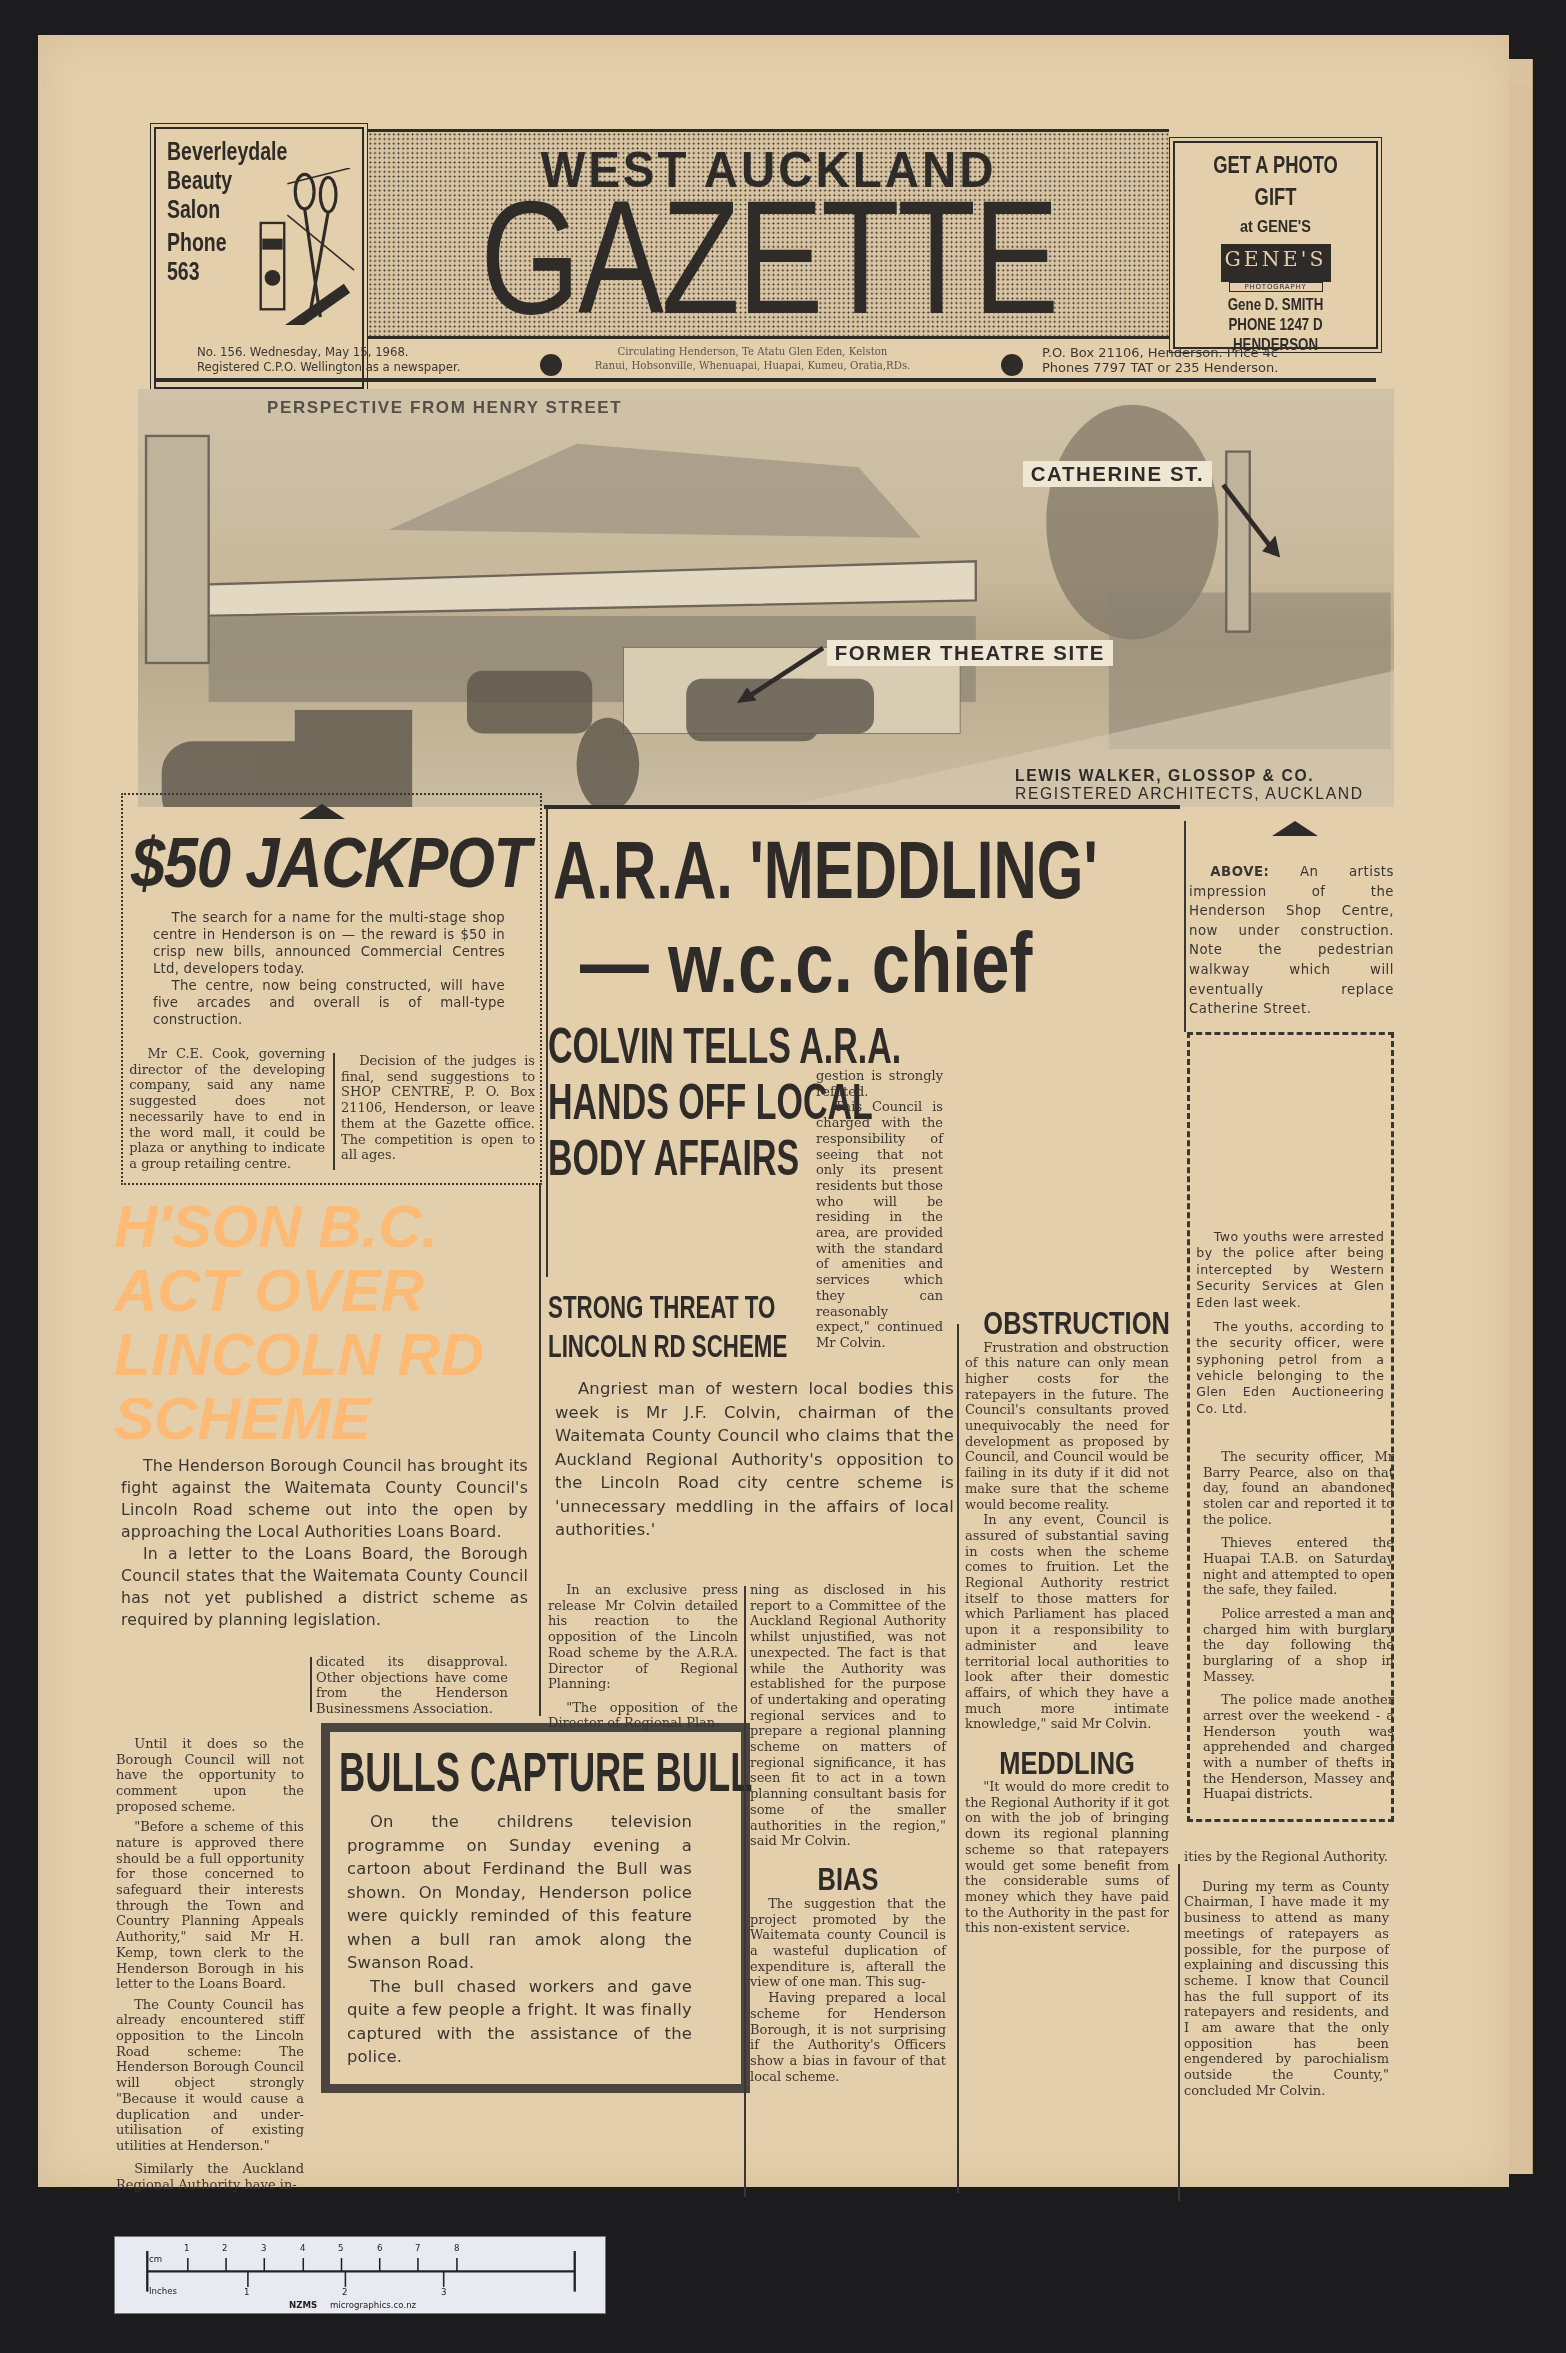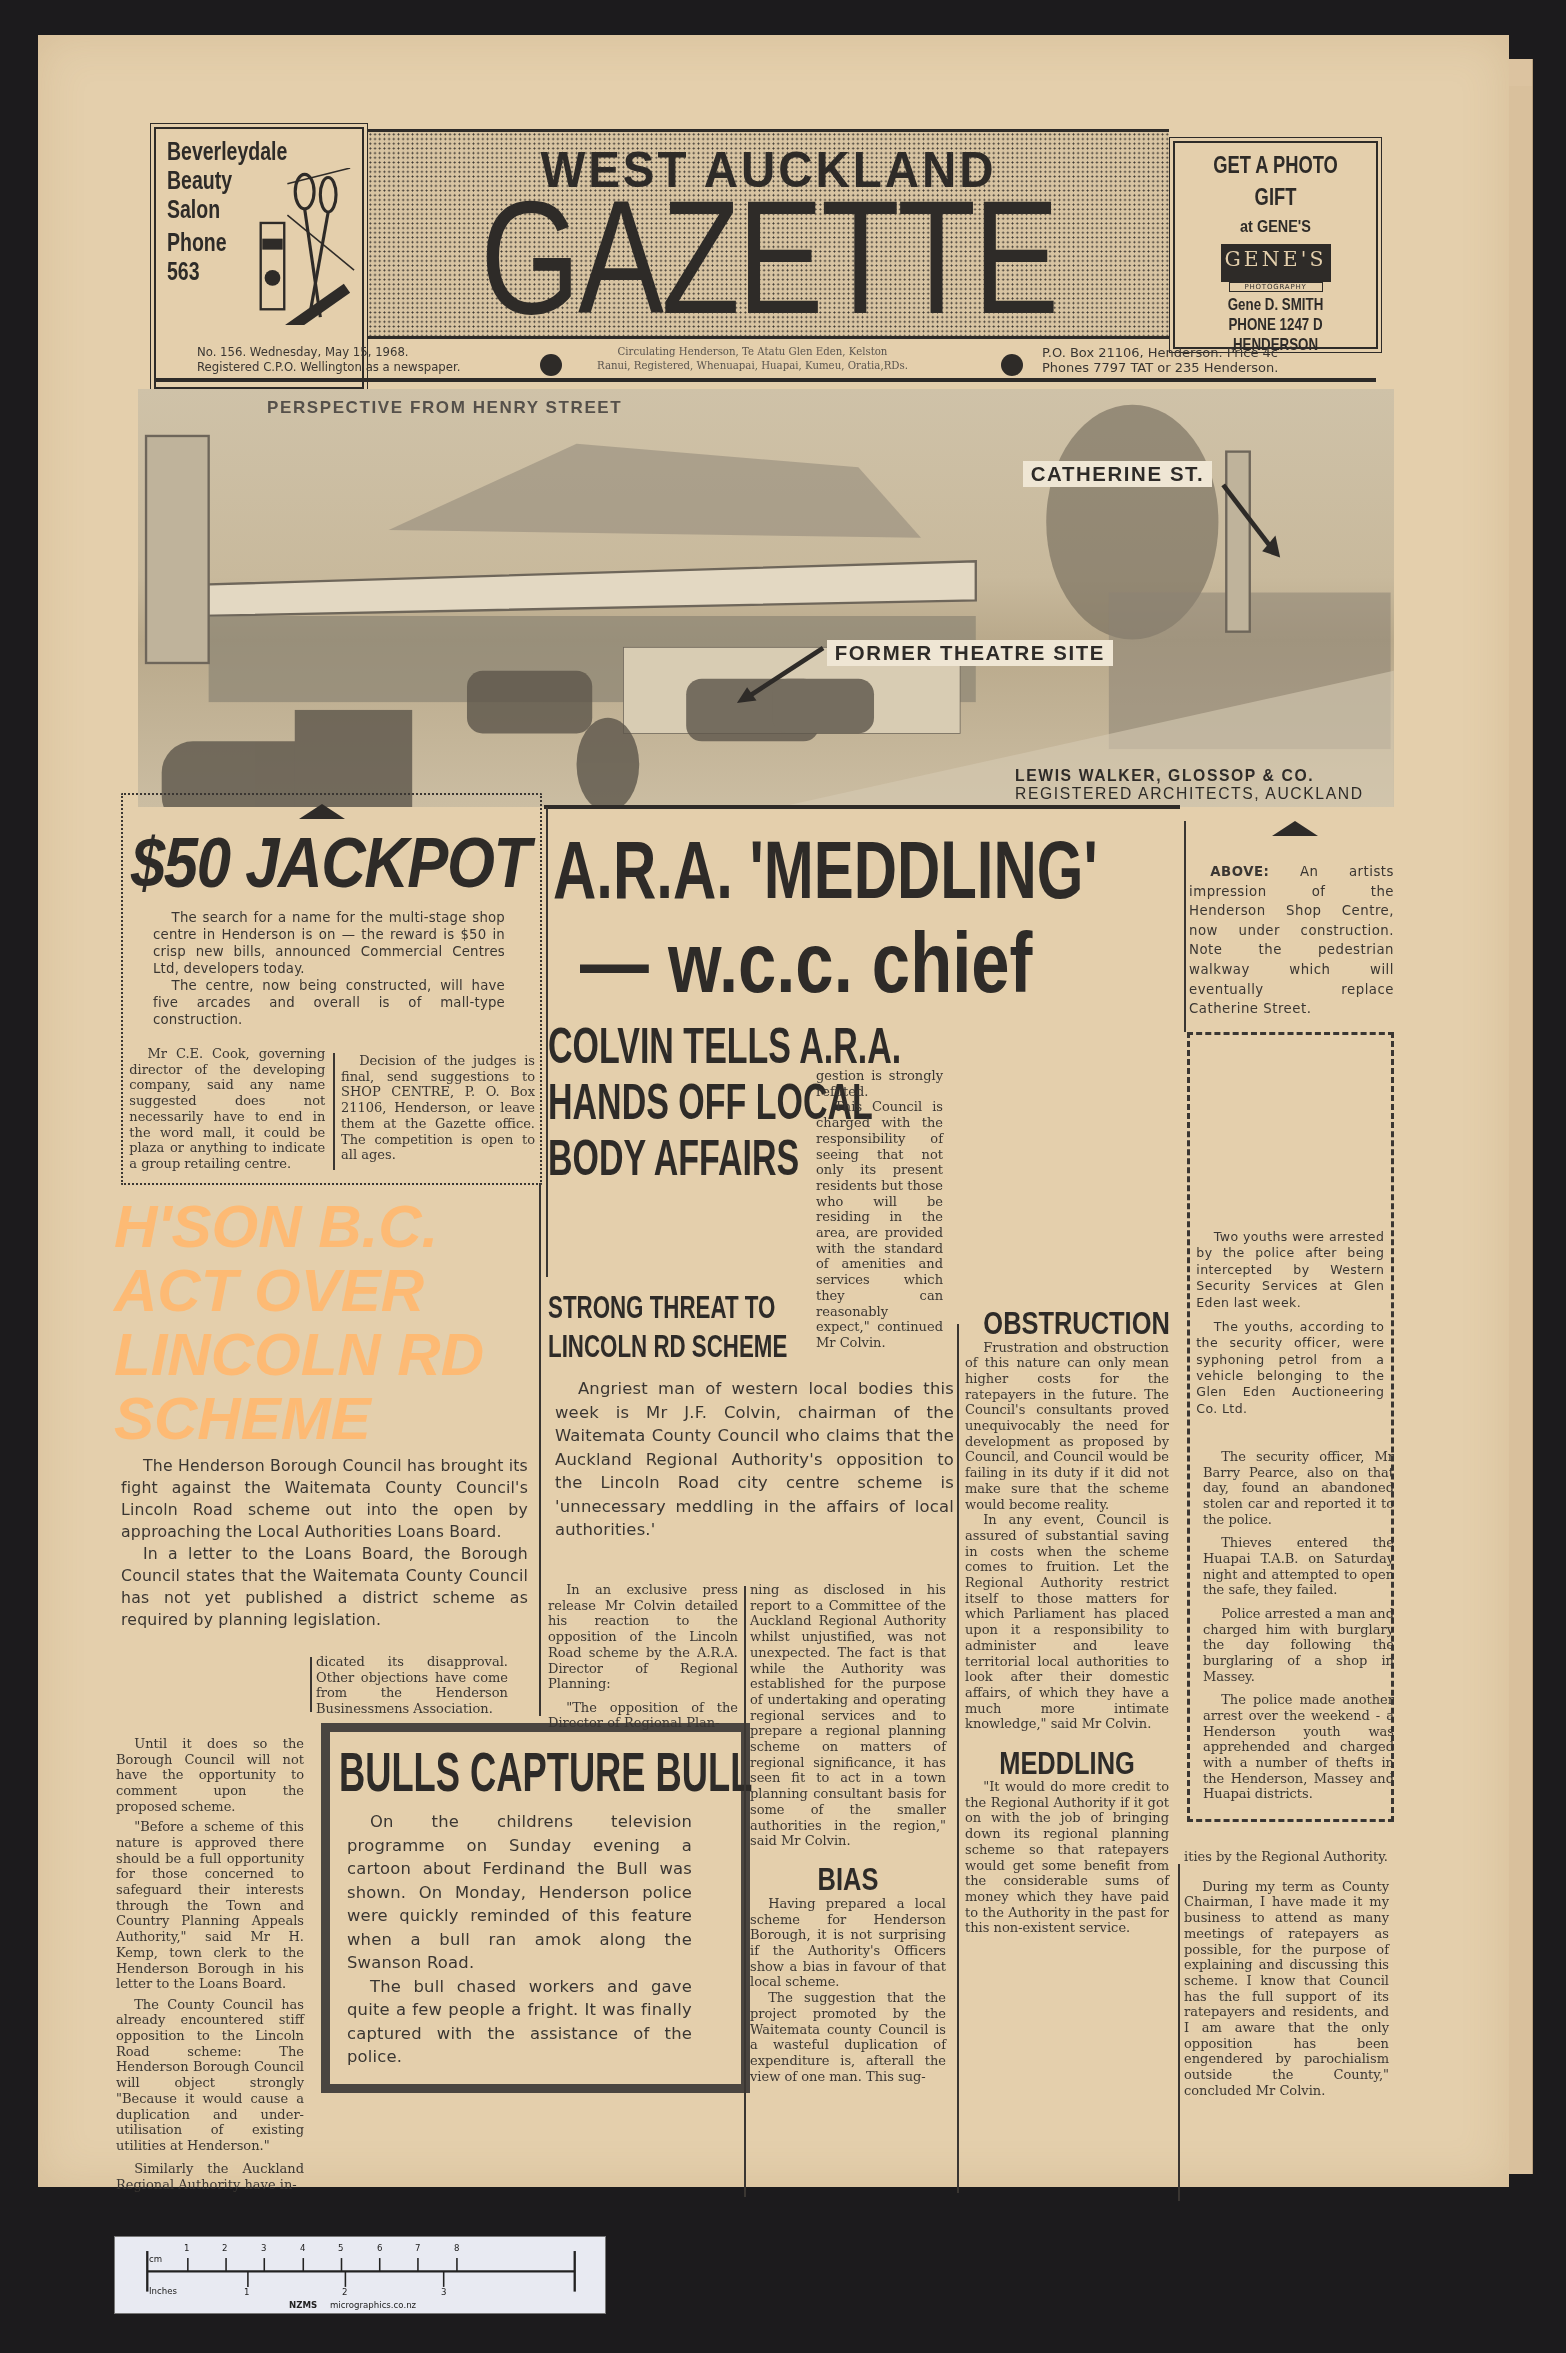--- a/index.html
+++ b/index.html
@@ -73,21 +73,21 @@
   <div class="cond" style="font-size:15.7px;margin-top:1.6px;transform:scaleX(.85);transform-origin:center">HENDERSON</div>
 </div>
 
 <div class="abs" style="left:197px;top:345px;font-size:11.7px;line-height:15px;color:#3a3632">
   <div>No. 156.  Wednesday, May 15, 1968.</div>
   <div>Registered C.P.O. Wellington as a newspaper.</div>
 </div>
 <div class="abs" style="left:540px;top:354px;width:22px;height:22px;border-radius:50%;background:#2e2b28"></div>
 <div class="abs serif" style="left:580px;top:345px;width:345px;text-align:center;font-size:10.2px;line-height:14px;color:#5a544e">
   <div>Circulating Henderson, Te Atatu Glen Eden, Kelston</div>
-  <div>Ranui, Registered, Whenuapai, Huapai, Kumeu, Oratia,RDs.</div>
+  <div>Ranui, Hobsonville, Whenuapai, Huapai, Kumeu, Oratia,RDs.</div>
 </div>
 <div class="abs" style="left:1001px;top:354px;width:22px;height:22px;border-radius:50%;background:#2e2b28"></div>
 <div class="abs" style="left:1042px;top:345px;font-size:13px;line-height:15px;color:#3a3632">
   <div>P.O. Box 21106, Henderson.  Price 4c</div>
   <div>Phones 7797 TAT or 235 Henderson.</div>
 </div>
 <div class="rule" style="left:154px;top:378px;width:1222px;height:3.9px"></div>
 
 <div class="photo">
   <svg width="1256" height="418" viewBox="0 0 1604 534" class="abs" style="left:0;top:0">
@@ -194,22 +194,22 @@
   <p>Angriest man of western local bodies this week is Mr J.F. Colvin, chairman of the Waitemata County Council who claims that the Auckland Regional Authority's opposition to the Lincoln Road city centre scheme is 'unnecessary meddling in the affairs of local authorities.'</p>
 </div>
 <div class="abs body-sm" style="left:548px;top:1582px;width:190px">
   <p>In an exclusive press release Mr Colvin detailed his reaction to the opposition of the Lincoln Road scheme by the A.R.A. Director of Regional Planning:</p>
   <p style="margin-top:7.8px">"The opposition of the Director of Regional Plan-</p>
 </div>
 <div class="vrule" style="left:744px;top:1586px;height:611px"></div>
 <div class="abs body-sm" style="left:750px;top:1582px;width:196px">
   <p style="text-indent:0">ning as disclosed in his report to a Committee of the Auckland Regional Authority whilst unjustified, was not unexpected. The fact is that while the Authority was established for the purpose of undertaking and operating regional services and to prepare a regional planning scheme on matters of regional significance, it has seen fit to act in a town planning consultant basis for some of the smaller authorities in the region," said Mr Colvin.</p>
   <div class="sub-h" style="font-size:31px;margin:23.5px 0 7.8px">BIAS</div>
+  <p>The suggestion that the project promoted by the Waitemata county Council is a wasteful duplication of expenditure is, afterall the view of one man. This sug-</p>
   <p>Having prepared a local scheme for Henderson Borough, it is not surprising if the Authority's Officers show a bias in favour of that local scheme.</p>
-  <p>The suggestion that the project promoted by the Waitemata county Council is a wasteful duplication of expenditure is, afterall the view of one man. This sug-</p>
 </div>
 <div class="vrule" style="left:957px;top:1324px;height:869px"></div>
 <div class="abs body-sm" style="left:965px;top:1316px;width:204px">
   <div class="sub-h" style="font-size:31px;margin-bottom:7.8px">OBSTRUCTION</div>
   <p>Frustration and obstruction of this nature can only mean higher costs for the ratepayers in the future. The Council's consultants proved unequivocably the need for development as proposed by Council, and Council would be failing in its duty if it did not make sure that the scheme would become reality.</p>
   <p>In any event, Council is assured of substantial saving in costs when the scheme comes to fruition. Let the Regional Authority restrict itself to those matters for which Parliament has placed upon it a responsibility to administer and leave territorial local authorities to look after their domestic affairs, of which they have a much more intimate knowledge," said Mr Colvin.</p>
   <div class="sub-h" style="font-size:31px;margin:23.5px 0 7.8px">MEDDLING</div>
   <p>"It would do more credit to the Regional Authority if it got on with the job of bringing down its regional planning scheme so that ratepayers would get some benefit from the considerable sums of money which they have paid to the Authority in the past for this non-existent service.</p>
 </div>
 <div class="vrule" style="left:1178px;top:1864px;height:337px"></div>

